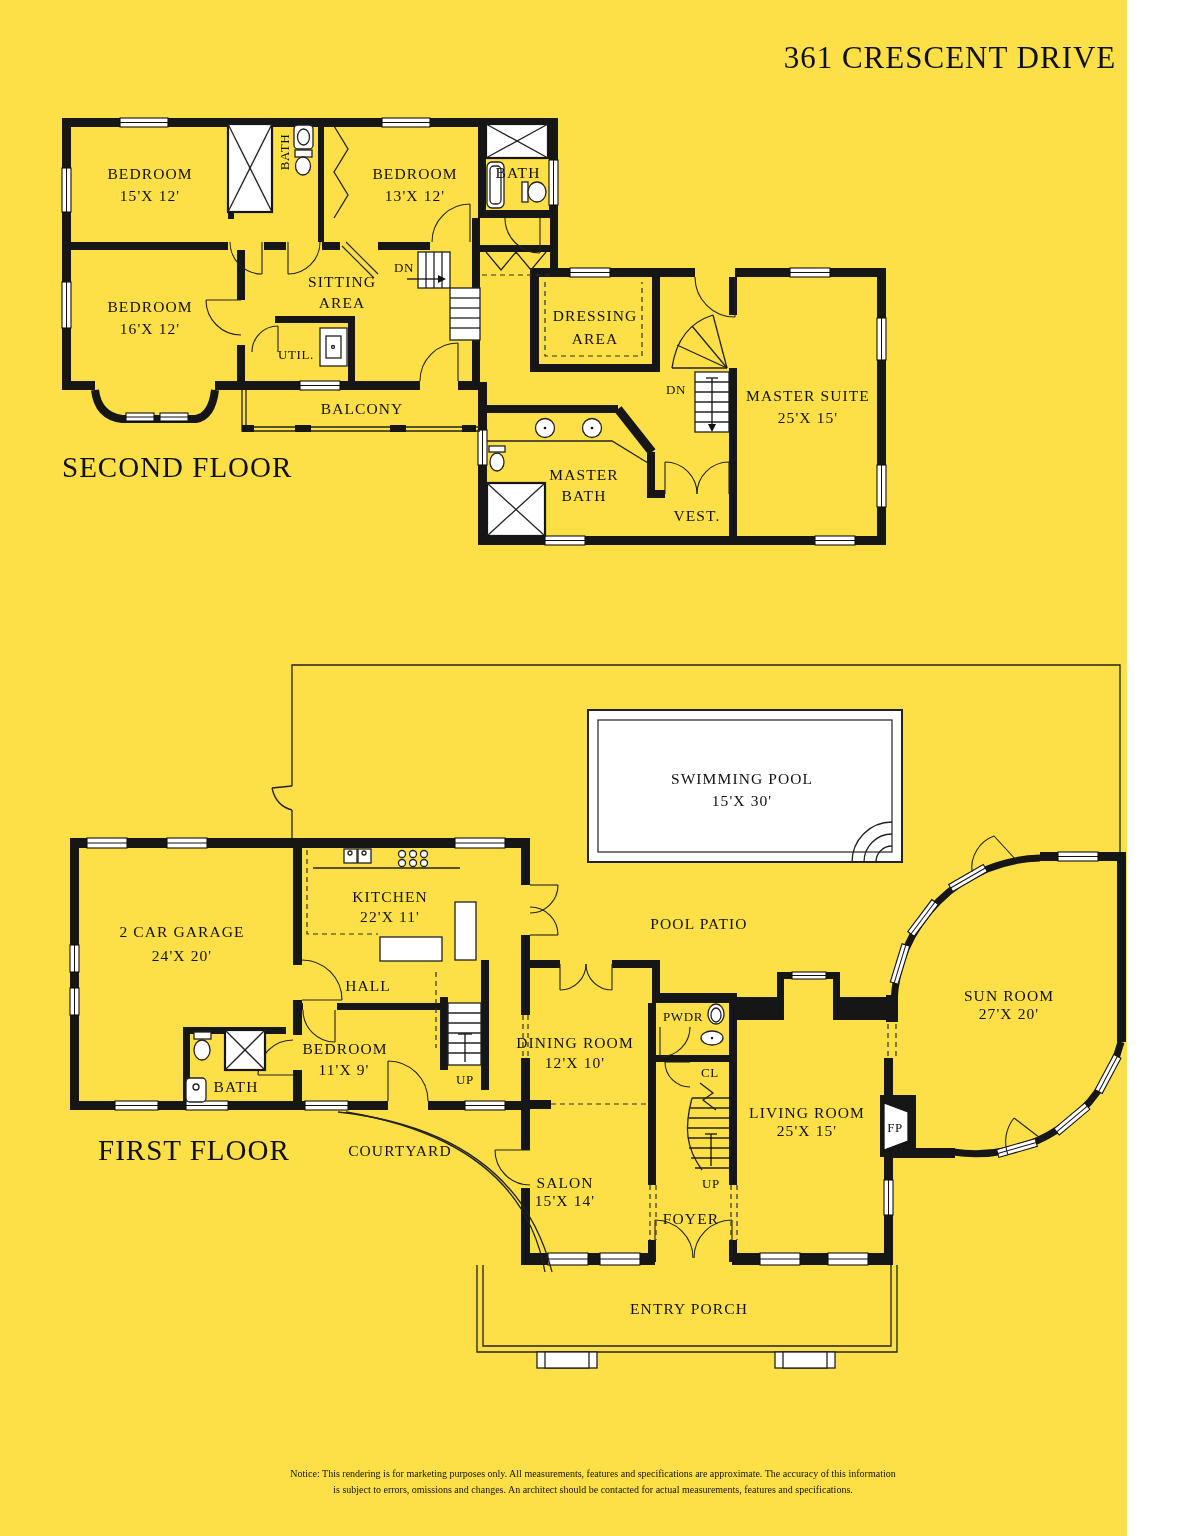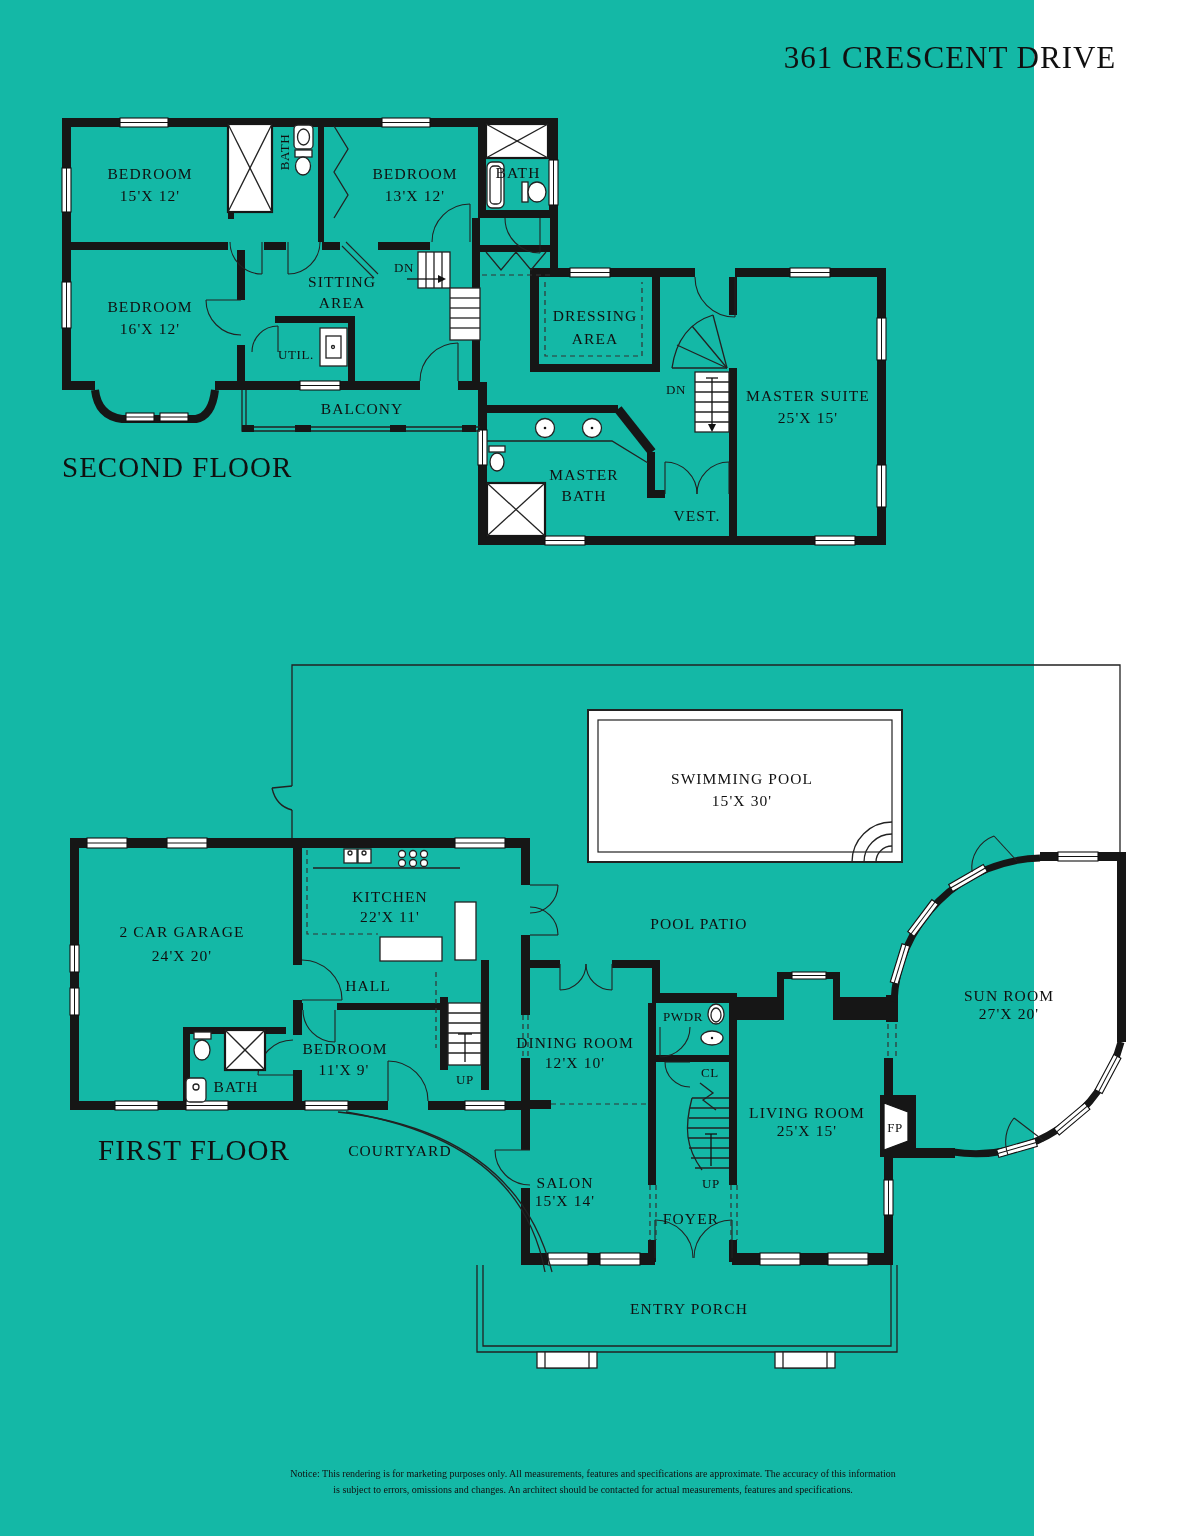--- a/index.html
+++ b/index.html
@@ -1,16 +1,16 @@
 <!DOCTYPE html>
 <html><head>
 <meta charset="utf-8">
 <style>
   html,body{margin:0;padding:0;background:#fff}
-  .page{width:1034px;height:1536px;position:relative;background:#14b8a6}
+  .page{width:1127px;height:1536px;position:relative;background:#fde047}
   .wall{fill:#161616}
   .tl{stroke:#222;stroke-width:1.3;fill:none}
   .tlf{stroke:#222;stroke-width:1.3;fill:#fff}
   .tk{stroke:#161616;stroke-width:2.2;fill:#fff}
   .dash{stroke:#333;stroke-width:1.2;fill:none;stroke-dasharray:5 4}
   .win{fill:#fff;stroke:#111;stroke-width:1.1}
   .winl{stroke:#111;stroke-width:1;fill:none}
   .arc{stroke:#222;stroke-width:1.1;fill:none}
   .arrow{stroke:#111;stroke-width:1.3;fill:none}
   .ah{fill:#111}

